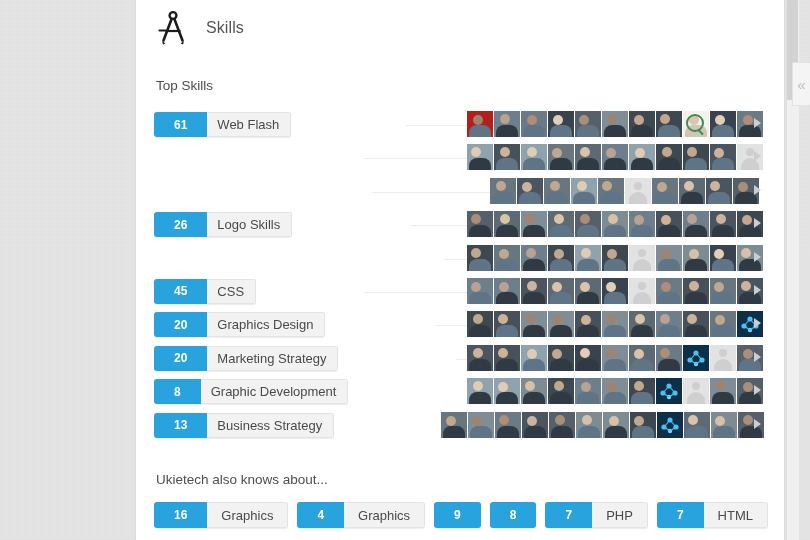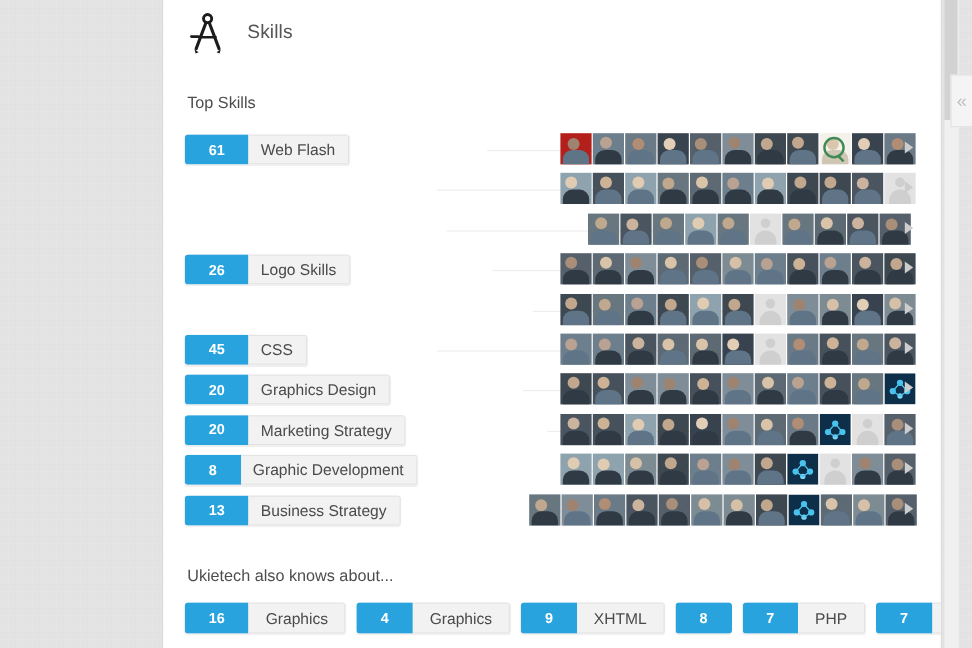--- a/index.html
+++ b/index.html
@@ -827,21 +827,20 @@
         <span class="chip">
           <span class="chip-count">16</span>
           <span class="chip-label">Graphics</span>
         </span>
         <span class="chip">
           <span class="chip-count">4</span>
           <span class="chip-label">Graphics</span>
         </span>
         <span class="chip">
           <span class="chip-count">9</span>
-          <span class="chip-label">XHTML</span>
         </span>
         <span class="chip">
           <span class="chip-count">8</span>
         </span>
         <span class="chip">
           <span class="chip-count">7</span>
           <span class="chip-label">PHP</span>
         </span>
         <span class="chip">
           <span class="chip-count">7</span>

